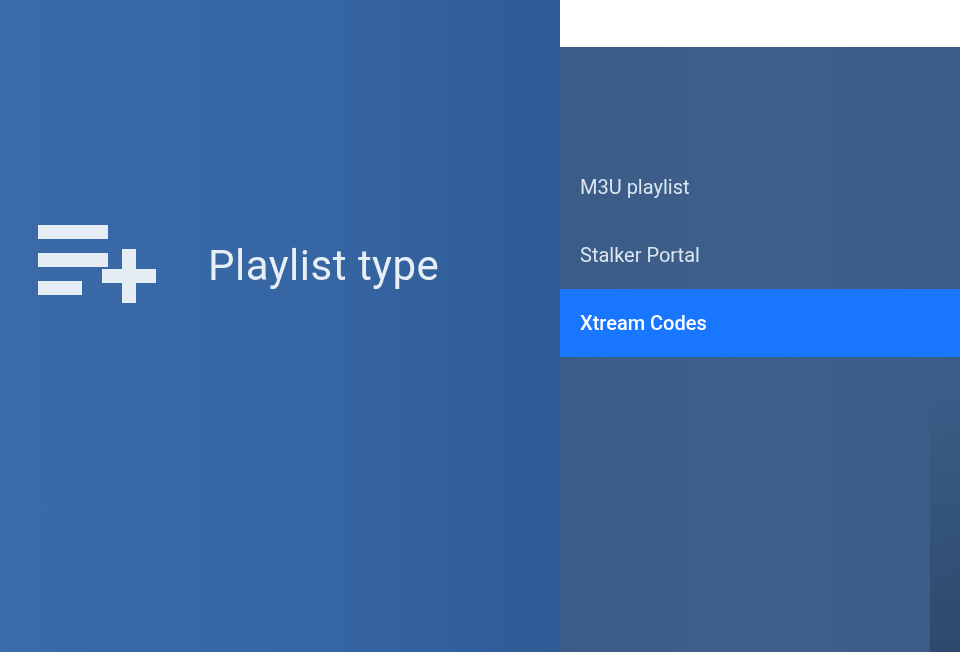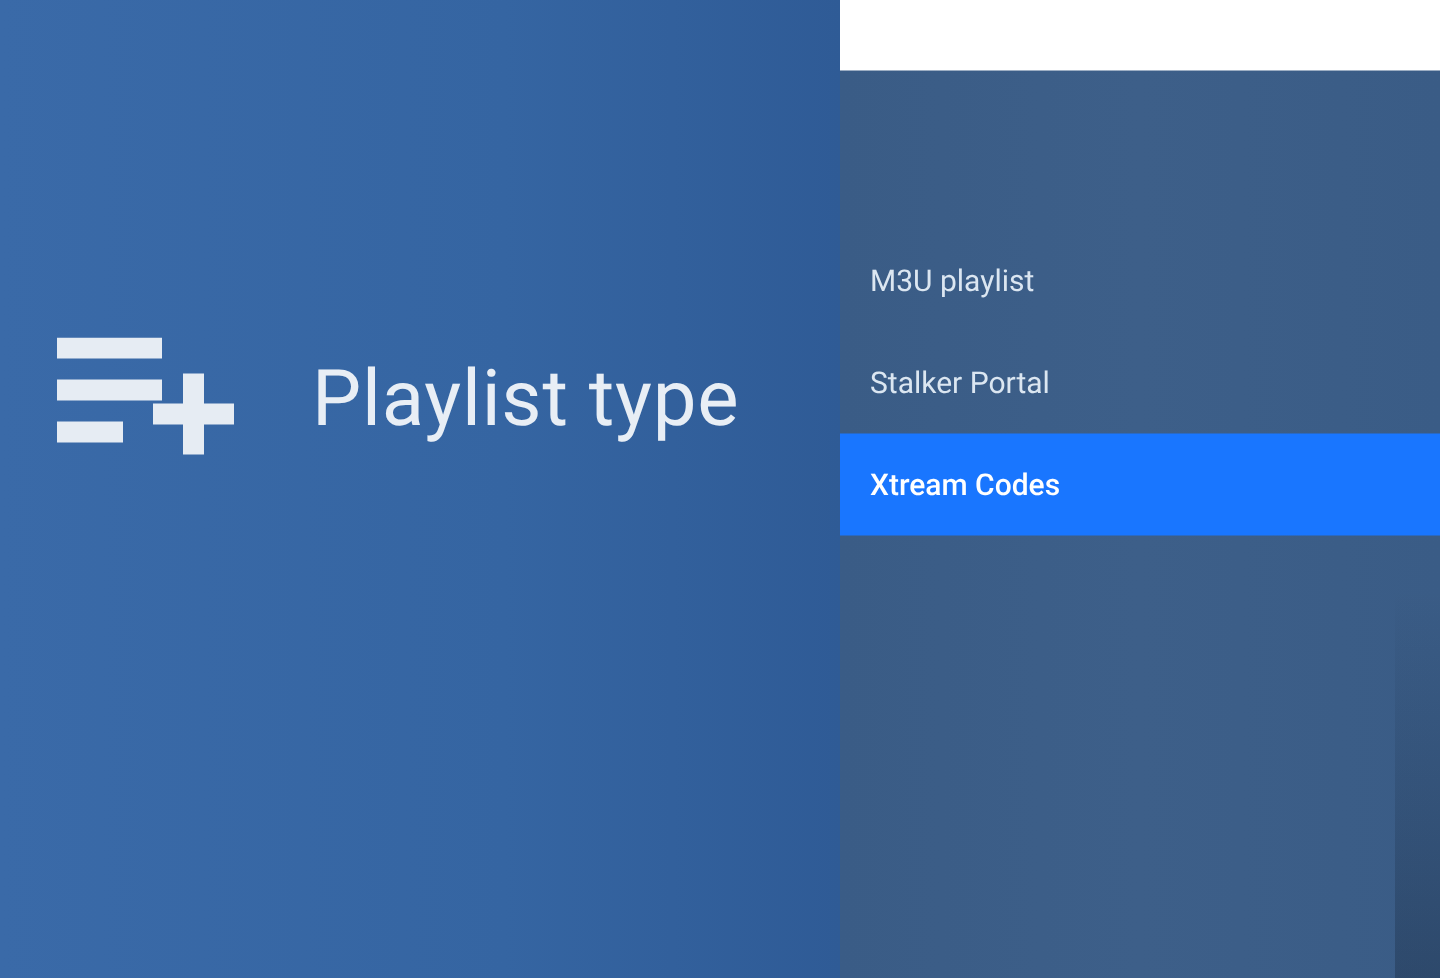--- a/index.html
+++ b/index.html
@@ -37,21 +37,21 @@
       left: 38px;
       top: 225px;
     }
     .playlist-add-icon {
       width: 120px;
       height: 80px;
       color: #e6ecf3;
     }
     .title {
       color: #e8eef5;
-      font-size: 52px;
+      font-size: 42px;
       font-weight: 400;
       letter-spacing: 0.5px;
     }
     .option {
       height: 68px;
       display: flex;
       align-items: center;
       padding-left: 20px;
       color: #dbe6f1;
       font-size: 20px;

